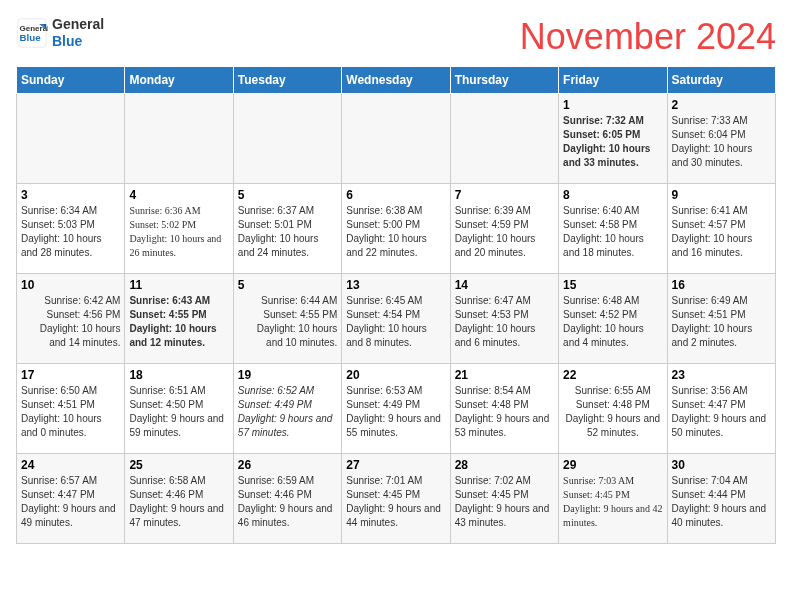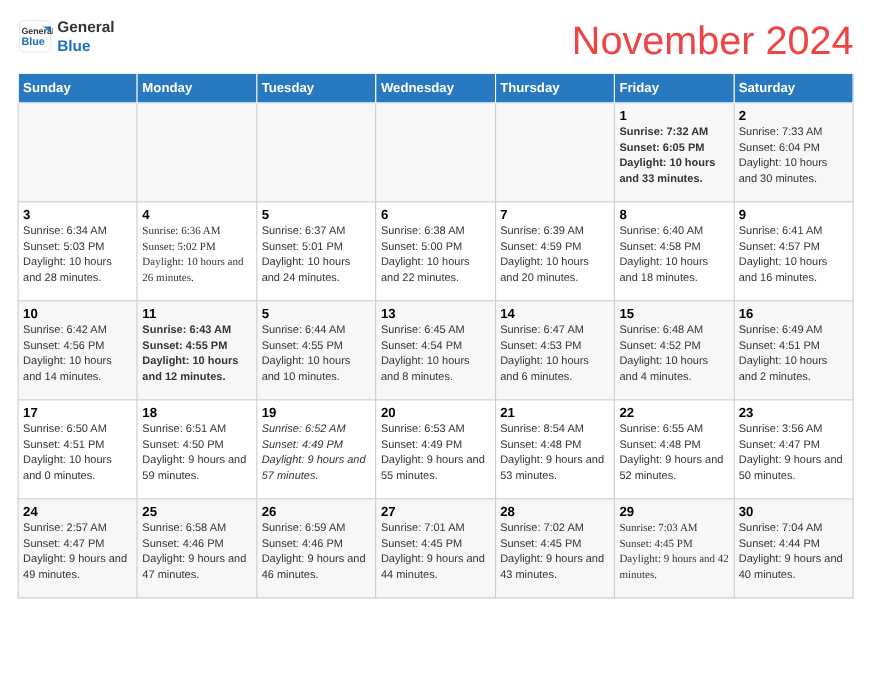--- a/index.html
+++ b/index.html
@@ -177,33 +177,33 @@
         <td>
           <div class="day-num">9</div>
           <div class="day-info" style="white-space: pre-line;">Sunrise: 6:41 AM
 Sunset: 4:57 PM
 Daylight: 10 hours and 16 minutes.</div>
         </td>
       </tr>
       <tr>
         <td>
           <div class="day-num">10</div>
-          <div class="day-info" style="white-space: pre-line;">Sunrise: 6:42 AM
+          <div class="day-info" style="white-space: pre-line; text-align: right;">Sunrise: 6:42 AM
 Sunset: 4:56 PM
 Daylight: 10 hours and 14 minutes.</div>
         </td>
         <td>
           <div class="day-num">11</div>
           <div class="day-info" style="white-space: pre-line; font-weight: bold;">Sunrise: 6:43 AM
 Sunset: 4:55 PM
 Daylight: 10 hours and 12 minutes.</div>
         </td>
         <td>
           <div class="day-num">5</div>
-          <div class="day-info" style="white-space: pre-line;">Sunrise: 6:44 AM
+          <div class="day-info" style="white-space: pre-line; text-align: right;">Sunrise: 6:44 AM
 Sunset: 4:55 PM
 Daylight: 10 hours and 10 minutes.</div>
         </td>
         <td>
           <div class="day-num">13</div>
           <div class="day-info" style="white-space: pre-line;">Sunrise: 6:45 AM
 Sunset: 4:54 PM
 Daylight: 10 hours and 8 minutes.</div>
         </td>
         <td>
@@ -251,35 +251,35 @@
 Daylight: 9 hours and 55 minutes.</div>
         </td>
         <td>
           <div class="day-num">21</div>
           <div class="day-info" style="white-space: pre-line;">Sunrise: 8:54 AM
 Sunset: 4:48 PM
 Daylight: 9 hours and 53 minutes.</div>
         </td>
         <td>
           <div class="day-num">22</div>
-          <div class="day-info" style="white-space: pre-line;">Sunrise: 6:55 AM
+          <div class="day-info" style="white-space: pre-line; text-align: center;">Sunrise: 6:55 AM
 Sunset: 4:48 PM
 Daylight: 9 hours and 52 minutes.</div>
         </td>
         <td>
           <div class="day-num">23</div>
           <div class="day-info" style="white-space: pre-line;">Sunrise: 3:56 AM
 Sunset: 4:47 PM
 Daylight: 9 hours and 50 minutes.</div>
         </td>
       </tr>
       <tr>
         <td>
           <div class="day-num">24</div>
-          <div class="day-info" style="white-space: pre-line;">Sunrise: 2:57 AM
+          <div class="day-info" style="white-space: pre-line;">Sunrise: 6:57 AM
 Sunset: 4:47 PM
 Daylight: 9 hours and 49 minutes.</div>
         </td>
         <td>
           <div class="day-num">25</div>
           <div class="day-info" style="white-space: pre-line;">Sunrise: 6:58 AM
 Sunset: 4:46 PM
 Daylight: 9 hours and 47 minutes.</div>
         </td>
         <td>

